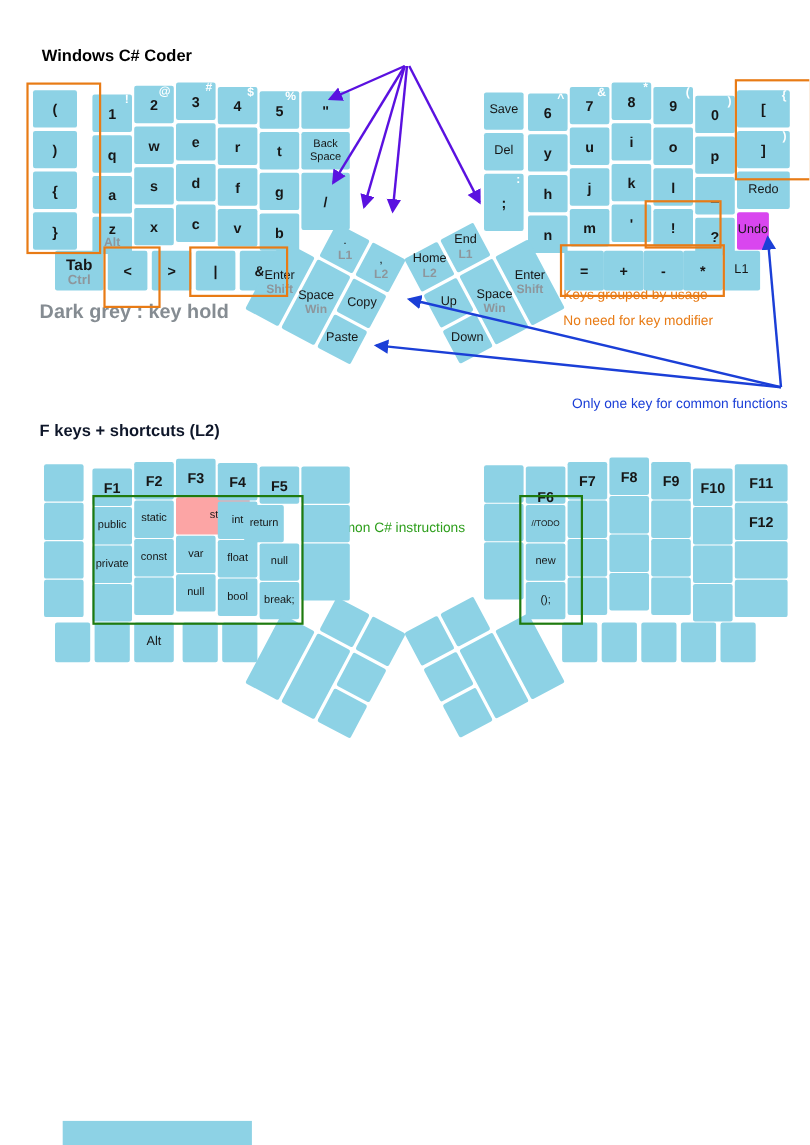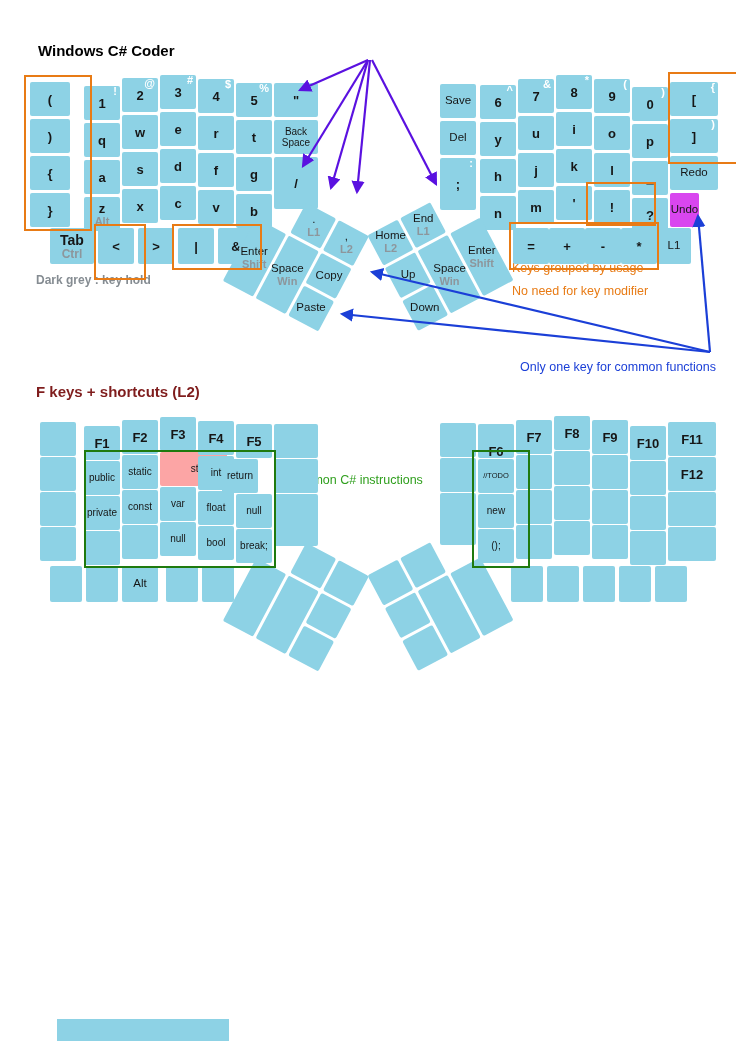--- a/index.html
+++ b/index.html
@@ -13,22 +13,22 @@
   .key.i{font-weight:normal;font-size:10px;}
   .key.t{font-weight:normal;font-size:7.5px;}
   .key.b{font-weight:normal;font-size:10px;line-height:1.1;}
   .key.T{font-size:14px;}
   .key.T .hold{font-size:12px;}
   .cluster{position:absolute;width:111px;height:111px;}
   .cluster .lbl{display:flex;flex-direction:column;align-items:center;line-height:1;}
   .rectbox{position:absolute;border-style:solid;border-width:2.5px;background:transparent;}
   .ann{position:absolute;font-size:12.5px;line-height:1.3;}
   #title{position:absolute;left:38px;top:42px;font-size:15px;font-weight:bold;color:#000;}
-  #sec2{position:absolute;left:36px;top:383px;font-size:15px;font-weight:bold;color:#7f1d1d;}
-  #legendHold{position:absolute;left:36px;top:273px;font-size:12px;font-weight:bold;}
+  #sec2{position:absolute;left:36px;top:383px;font-size:15px;font-weight:bold;color:#0f172a;}
+  #legendHold{position:absolute;left:36px;top:273px;font-size:18px;font-weight:bold;}
   #easy{left:225px;top:32px;width:310px;text-align:center;}
   #grp1{left:512px;top:260px;}
   #grp2{left:512px;top:283px;}
   #oneKey{left:460px;top:359px;width:256px;text-align:right;}
   #csharp{left:286px;top:472px;}
   svg.overlay{position:absolute;left:0;top:0;pointer-events:none;}
 </style>
 </head>
 <body>
 

